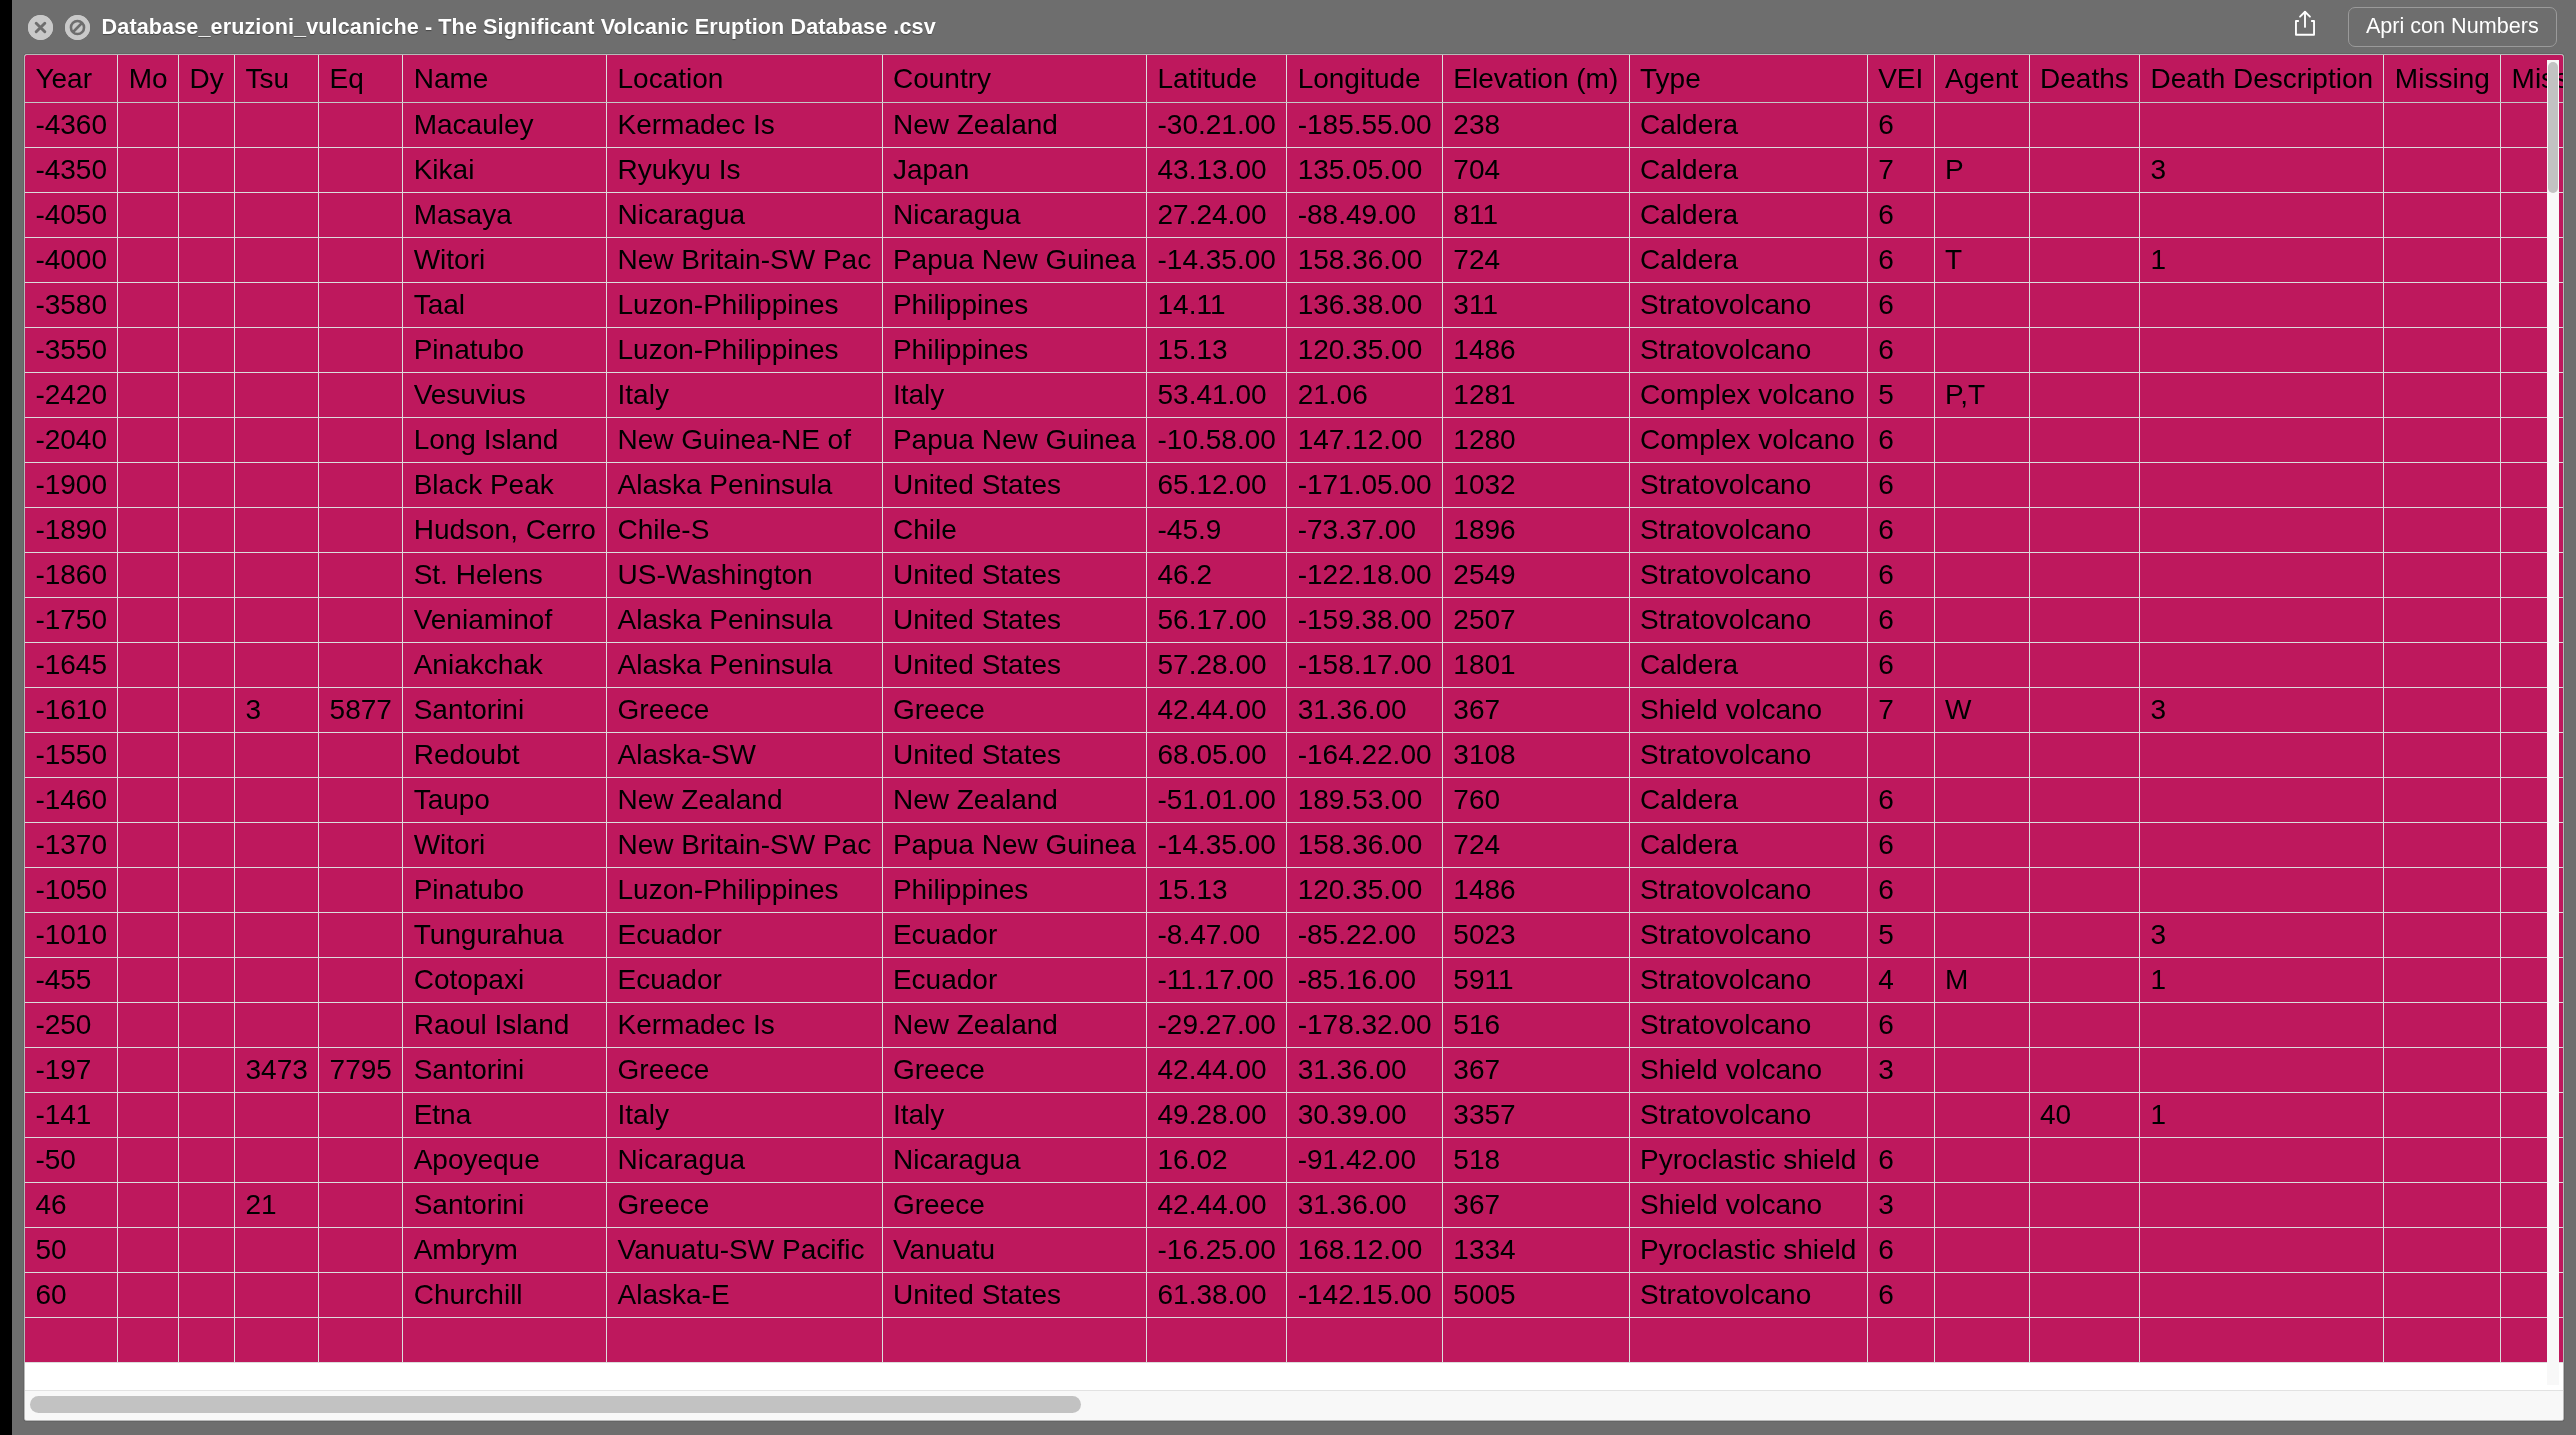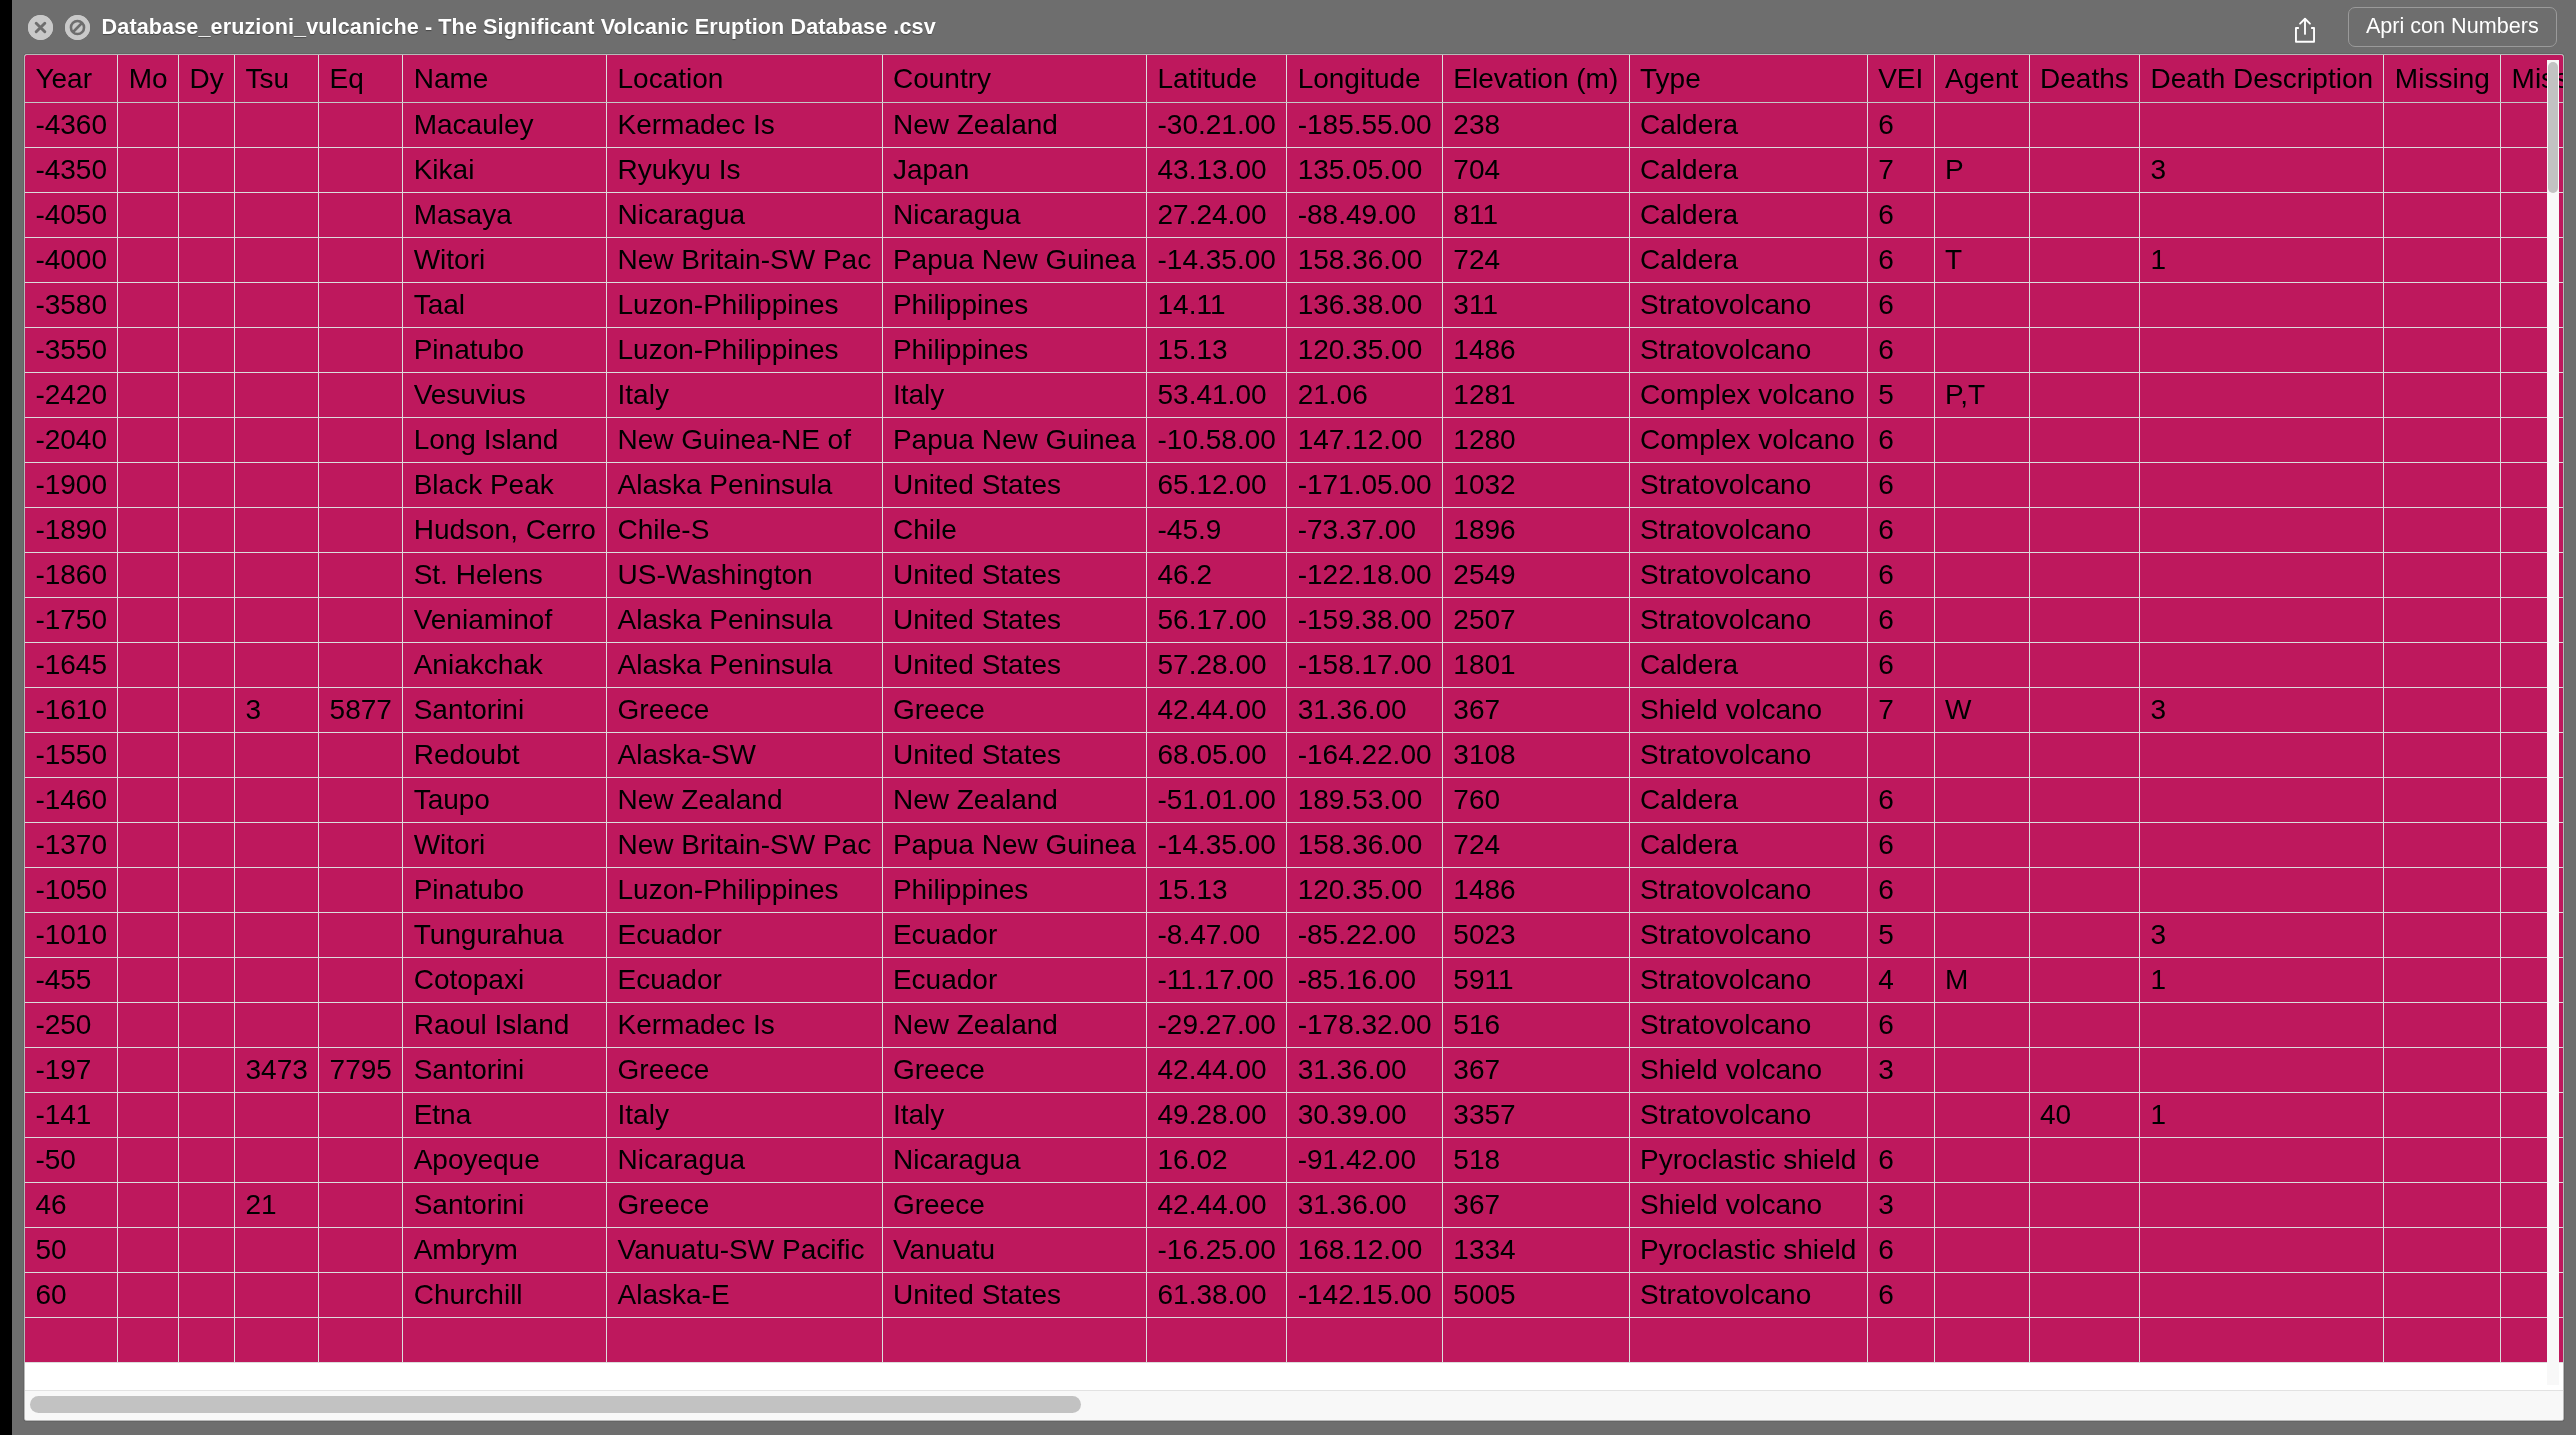--- a/index.html
+++ b/index.html
@@ -57,21 +57,21 @@
     font-weight: bold;
     color: #ffffff;
     letter-spacing: 0.1px;
     white-space: nowrap;
     text-shadow: 0 0.9px 0.9px rgba(0,0,0,0.35);
   }
 
   .titlebar-right {
     margin-left: auto;
     display: flex;
-    align-items: flex-end;
+    align-items: flex-start;
     gap: 28px;
   }
   .share-btn {
     width: 29px;
     height: 33px;
     display: flex;
     align-items: center;
     justify-content: center;
   }
   .open-btn {

